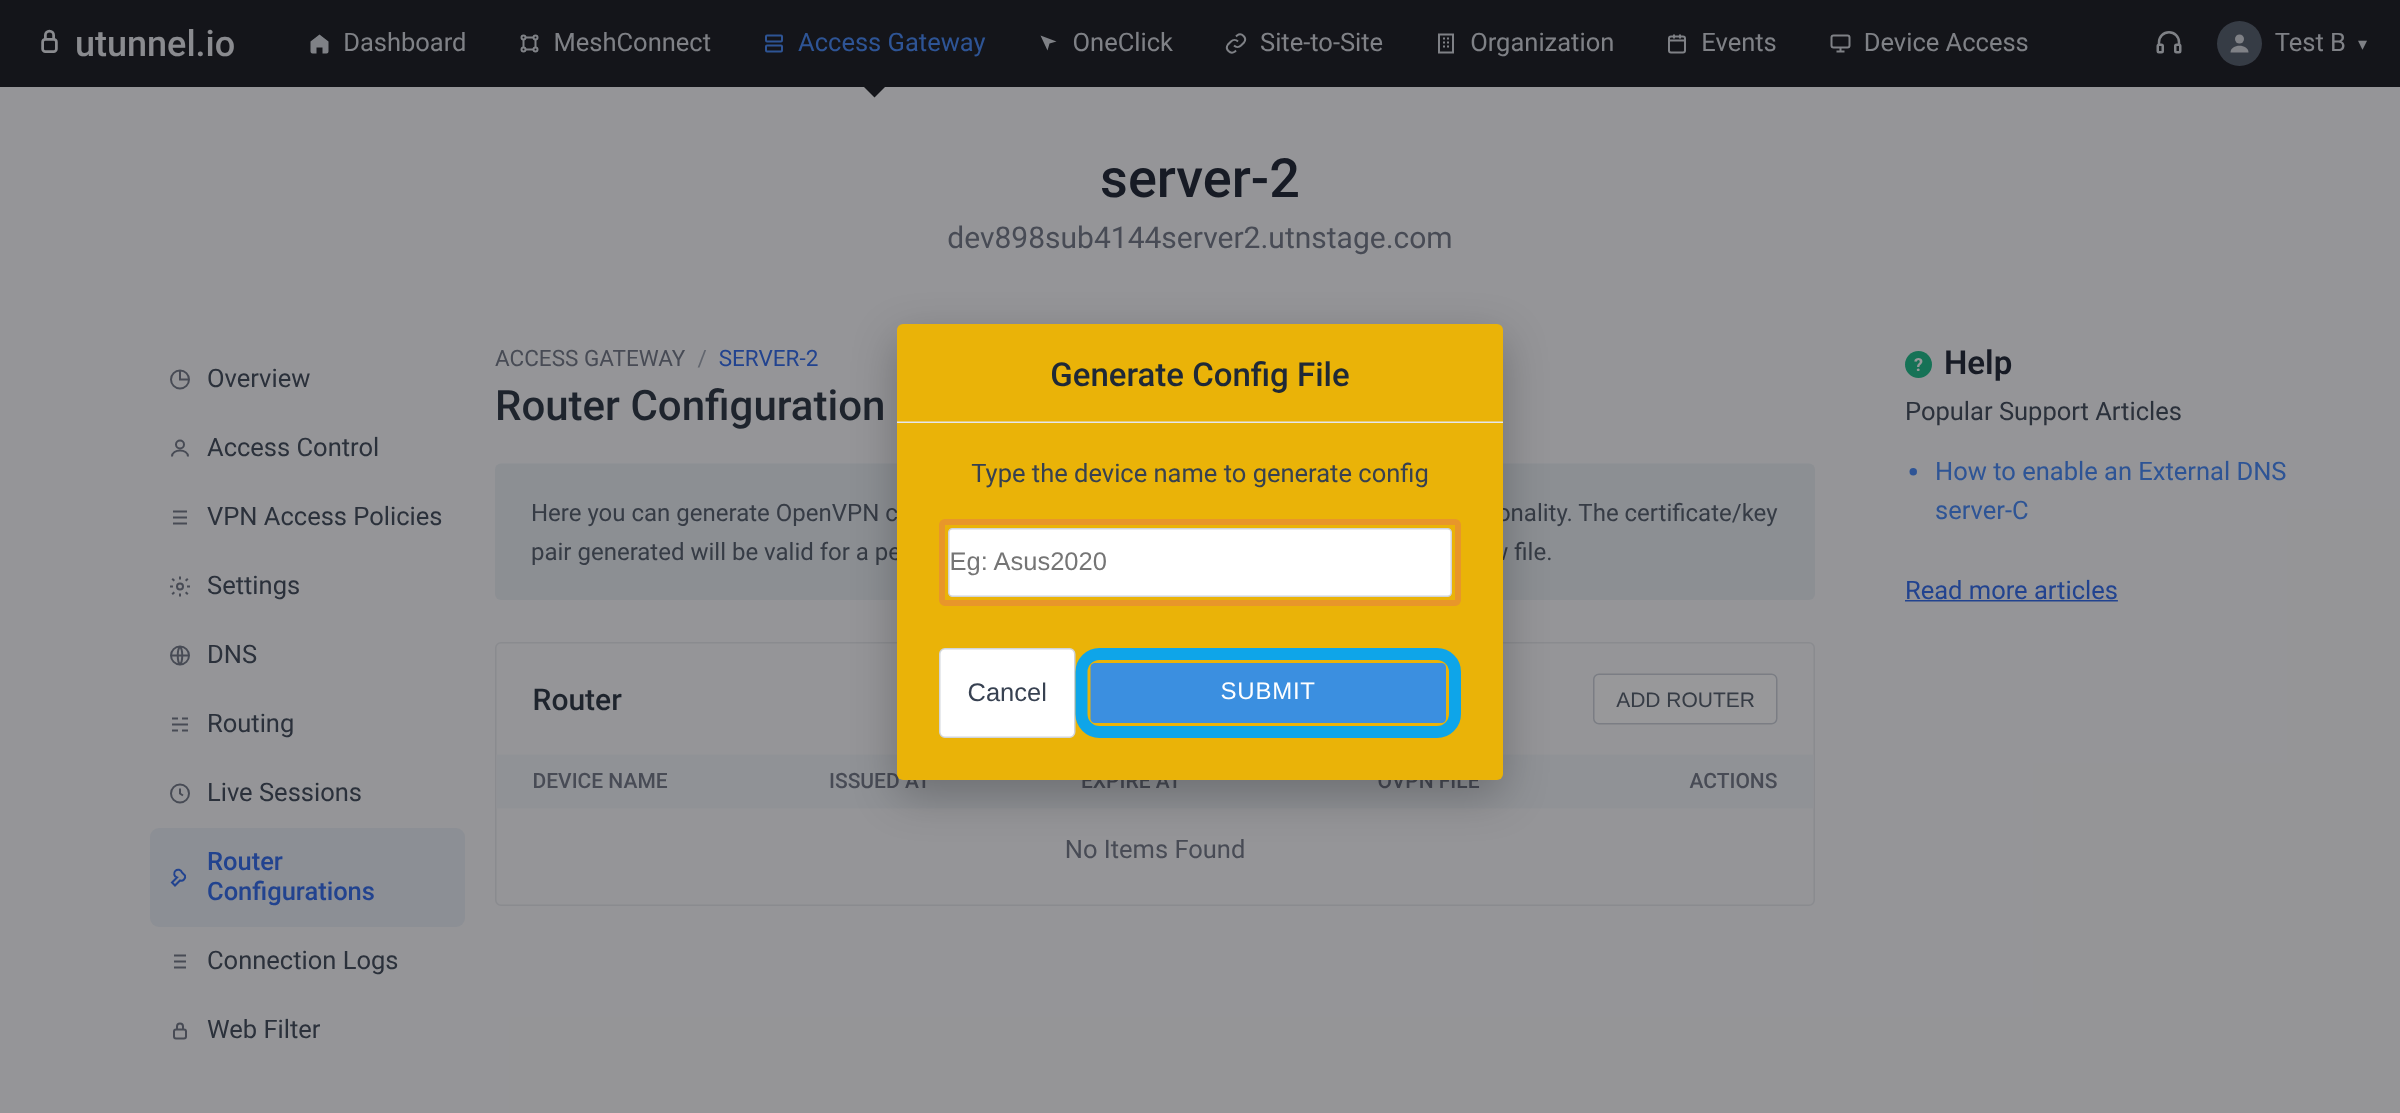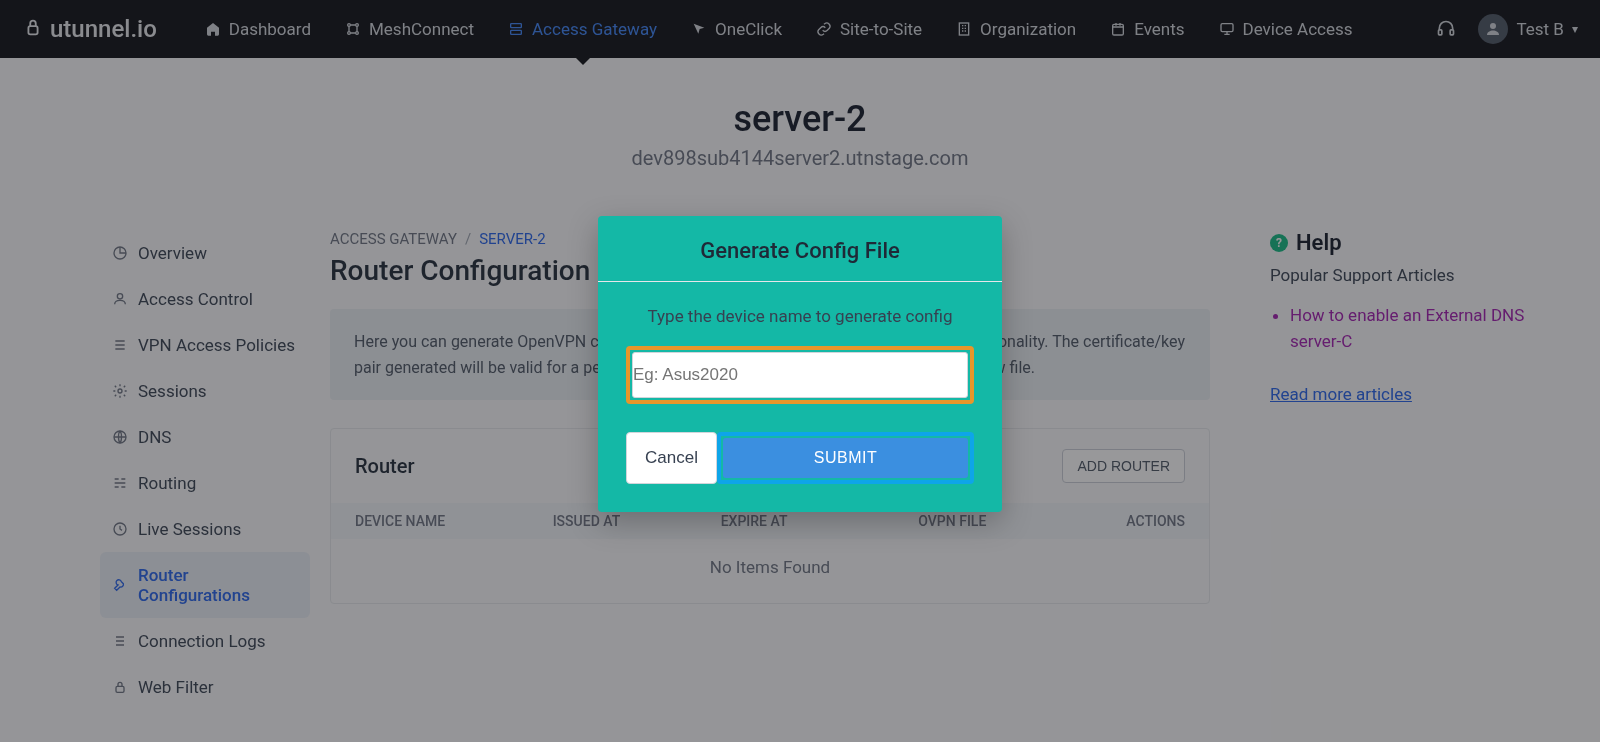--- a/index.html
+++ b/index.html
@@ -177,34 +177,34 @@
 }
 .help-title {
   display: flex; align-items: center; gap: 8px;
   font-size: 22px; font-weight: 600; color: #111827;
 }
 .help-q {
   width: 18px; height: 18px; border-radius: 50%; background: #10b981; color: #fff;
   display: inline-flex; align-items: center; justify-content: center; font-size: 12px; font-weight: 700;
 }
 .help-sub { font-size: 17px; color: #374151; margin-top: 10px; }
-.help-list { margin: 18px 0 0 20px; font-size: 17px; color: #a21caf; }
+.help-list { margin: 18px 0 0 20px; font-size: 17px; color: #3b82f6; }
 .help-list li { margin-bottom: 6px; line-height: 1.5; }
 .help-more { display: inline-block; margin-top: 24px; color: #2563eb; font-size: 17px; text-decoration: underline; }
 
 .modal-backdrop {
   position: absolute;
   inset: 0;
   background: rgba(30,30,34,0.46);
   display: flex;
   align-items: flex-start;
   justify-content: center;
 }
 .modal {
-  background: #14b8a6;
+  background: #eab308;
   width: 404px;
   border-radius: 4px;
   margin-top: 216px;
   box-shadow: 0 10px 30px rgba(0,0,0,0.25);
 }
 .modal-title {
   font-size: 22px;
   font-weight: 500;
   text-align: center;
   padding: 22px 0 18px;
@@ -233,22 +233,22 @@
   background: #fff;
   border: 1px solid #d1d5db;
   color: #374151;
   font-size: 17px;
   padding: 10px 18px;
   border-radius: 4px;
   cursor: pointer;
 }
 .btn-submit-wrap {
   flex: 1;
-  border: 4px solid #0ea5e9;
-  border-radius: 4px;
+  border: 8px solid #0ea5e9;
+  border-radius: 16px;
   padding: 2px;
 }
 .btn-submit {
   width: 100%;
   background: #3b8fe0;
   border: none;
   color: #fff;
   font-size: 16px;
   letter-spacing: 0.5px;
   font-weight: 500;
@@ -399,21 +399,21 @@
           </span>
         <span>VPN Access Policies</span>
       </div>
       <div class="sidebar-item">
         <span class="s-icon">
             <svg viewBox="0 0 24 24" width="16" height="16" fill="none" stroke="currentColor" stroke-width="2">
               <circle cx="12" cy="12" r="3"></circle>
               <path d="M12 2v3M12 19v3M4.2 4.2l2.1 2.1M17.7 17.7l2.1 2.1M2 12h3M19 12h3M4.2 19.8l2.1-2.1M17.7 6.3l2.1-2.1"></path>
             </svg>
           </span>
-        <span>Sessions</span>
+        <span>Settings</span>
       </div>
       <div class="sidebar-item">
         <span class="s-icon">
             <svg viewBox="0 0 24 24" width="16" height="16" fill="none" stroke="currentColor" stroke-width="2">
               <circle cx="12" cy="12" r="9"></circle>
               <path d="M3 12h18M12 3c3 3 3 15 0 18M12 3c-3 3-3 15 0 18"></path>
             </svg>
           </span>
         <span>DNS</span>
       </div>

